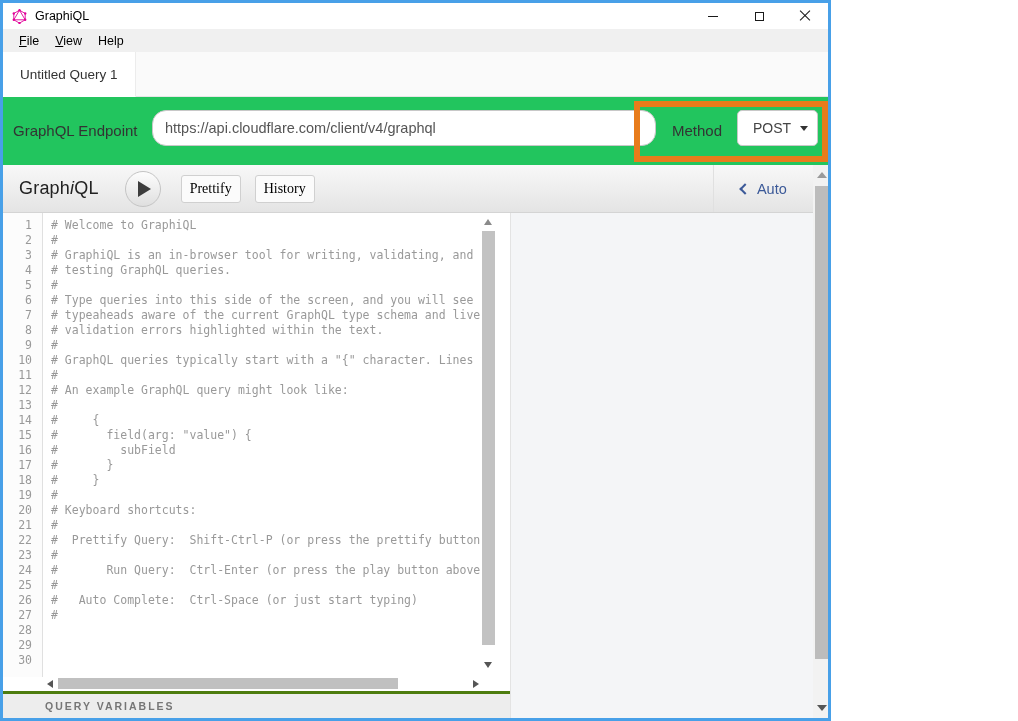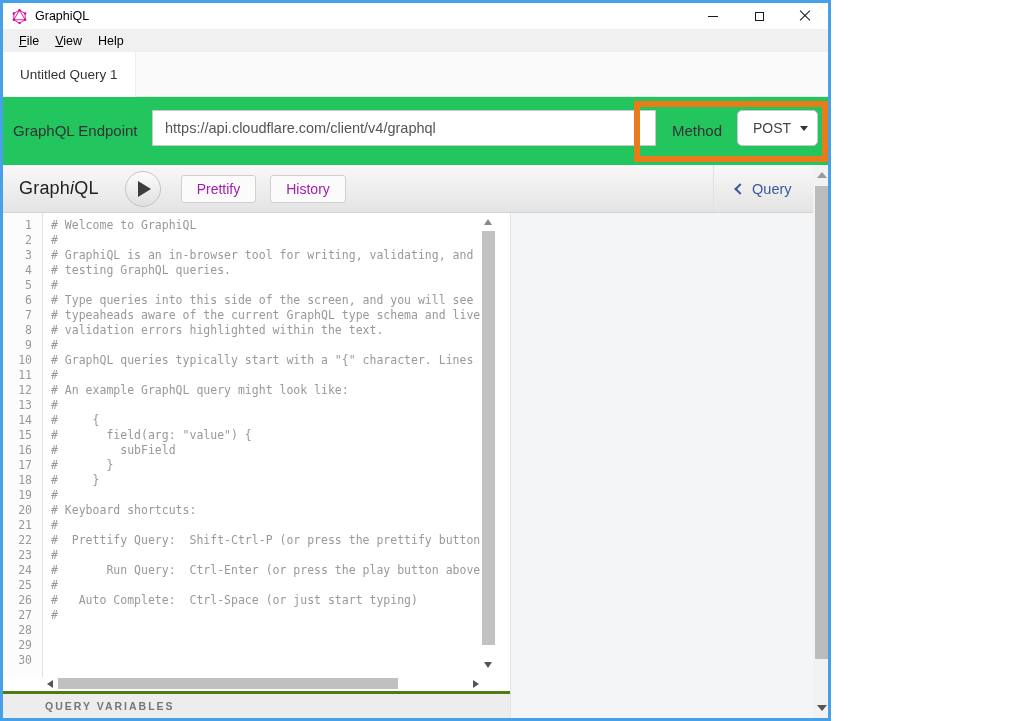--- a/index.html
+++ b/index.html
@@ -25,21 +25,21 @@
   .menu-item.accel::first-letter { text-decoration:underline; }
   
   .tabstrip { height:45px; background:#fafafa; border-bottom:1px solid #e6e6e6; display:flex; }
   .tab { height:45px; margin-bottom:-1px; background:#fff; border-right:1px solid #ececec; border-bottom:1px solid #fff;
          display:flex; align-items:center; padding:0 17px; font-size:13.5px; color:#333; }
   
   .requestrow { position:relative; height:68px; background:#22c55e; }
   .req-label { position:absolute; font-size:15px; color:#333; }
   .lbl-endpoint { left:10px; top:25px; }
   .endpoint-input { position:absolute; left:149px; top:13px; width:504px; height:36px;
-    border:1px solid #c8c8c8; border-radius:0; padding:0 12px; font-size:14.5px; color:#555;
+    border:1px solid #c8c8c8; border-radius:14px; padding:0 12px; font-size:14.5px; color:#555;
     font-family:"Liberation Sans",sans-serif; outline:none; background:#fff; }
   .lbl-method { left:669px; top:25px; }
   .method-select { position:absolute; left:734px; top:13px; width:81px; height:36px;
     border:1px solid #c8c8c8; border-radius:5px; background:#fff; display:flex; align-items:center;
     padding-left:15px; font-size:14px; color:#444; }
   .caret-down { position:absolute; right:9px; top:15px; width:0; height:0;
     border-left:4px solid transparent; border-right:4px solid transparent; border-top:5px solid #333; }
   .headers-btn { position:absolute; left:842px; top:15px; width:162px; height:37px;
     background:#1a73e8; color:#fff; border:none; border-radius:3px; font-size:15px;
     font-family:"Liberation Sans",sans-serif; }
@@ -50,23 +50,23 @@
   .gql-main { width:994px; display:flex; flex-direction:column; }
   .gql-topbar { height:48px; background:linear-gradient(#f8f8f8,#e4e4e4); border-bottom:1px solid #d4d4d4;
     display:flex; align-items:center; }
   .gql-logo { margin-left:16px; font-size:18px; color:#222; letter-spacing:0.2px; }
   .gql-logo em { font-style:italic; }
   .play-btn { margin-left:26px; width:36px; height:36px; border-radius:50%;
     background:linear-gradient(#fdfdfd,#dfdfdf); border:1px solid #c4c4c4;
     display:flex; align-items:center; justify-content:center; }
   .play-tri { width:0; height:0; border-top:8px solid transparent; border-bottom:8px solid transparent;
     border-left:13px solid #3d3d3d; margin-left:4px; }
-  .tool-btn { margin-left:14px; height:28px; padding:0 15px; background:#fbfbfb; border:1px solid #d0d0d0;
-    border-radius:3px; font-size:14px; color:#a21caf; display:flex; align-items:center;
-    font-family:Liberation Sans, sans-serif; }
+  .tool-btn { margin-left:14px; height:28px; padding:0 8px; background:#fbfbfb; border:1px solid #d0d0d0;
+    border-radius:3px; font-size:14px; color:#000000; display:flex; align-items:center;
+    font-family:Liberation Serif, serif; }
   .tool-btn:first-of-type { margin-left:20px; }
   .docs-section { margin-left:auto; height:100%; width:100px; border-left:1px solid #e0e0e0;
     display:flex; align-items:center; justify-content:center; }
   .chev-left { width:8px; height:8px; border-left:2.5px solid #3b5998; border-bottom:2.5px solid #3b5998;
     transform:rotate(45deg); margin-right:8px; }
   .docs-label { font-size:14.5px; color:#3b5998; }
   
   .panes { flex:1; display:flex; min-height:0; }
   .query-pane { width:507px; background:#fff; display:flex; flex-direction:column; }
   .result-pane { flex:1; background:#f4f5f7; border-left:1px solid #e3e3e3; }
@@ -165,21 +165,21 @@
         <div class="gql-logo">
           <span>Graph</span><em>i</em><span>QL</span>
         </div>
         <div class="play-btn">
           <span class="play-tri"></span>
         </div>
         <button class="tool-btn">Prettify</button>
         <button class="tool-btn">History</button>
         <div class="docs-section">
           <span class="chev-left"></span>
-          <span class="docs-label">Query</span>
+          <span class="docs-label">Auto</span>
         </div>
       </div>
 
       <div class="panes">
         <div class="query-pane">
 
           <div class="code-region">
             <div class="gutter">
                 <div class="cl">1</div>
                 <div class="cl">2</div>

